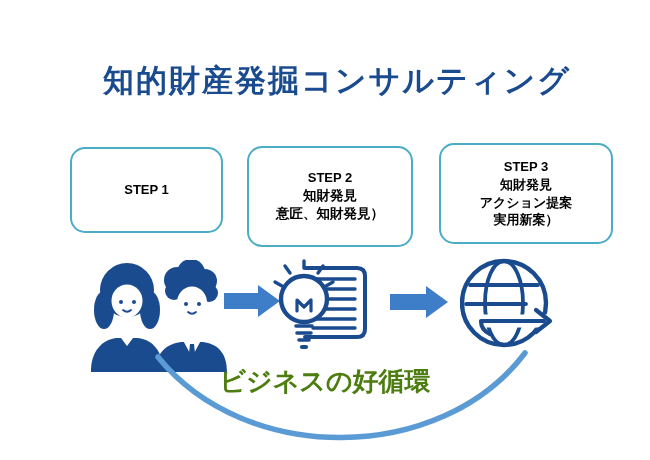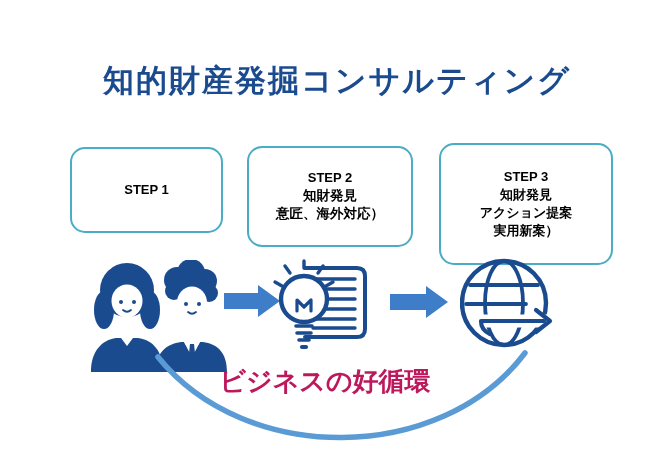--- a/index.html
+++ b/index.html
@@ -13,49 +13,49 @@
     font-size:31px;font-weight:bold;color:#1b4b8f;letter-spacing:2px;white-space:nowrap;
   }
   .step-box{
     position:absolute;box-sizing:border-box;border:2.5px solid #4bacc6;border-radius:15px;
     background:#ffffff;display:flex;flex-direction:column;justify-content:center;align-items:center;
     color:#000;font-weight:bold;text-align:center;line-height:1.38;padding:4px 2px;
   }
   .step-box .ln{white-space:nowrap;}
   .box1{left:70px;top:147px;width:153px;height:86px;font-size:13.5px;}
   .box2{left:247px;top:146px;width:166px;height:101px;font-size:13.5px;}
-  .box3{left:439px;top:143px;width:174px;height:122px;font-size:13px;}
+  .box3{left:439px;top:143px;width:174px;height:101px;font-size:13px;}
   .step-label{font-size:13px;}
   .icon{position:absolute;}
   .people-icon{left:85px;top:260px;width:142px;height:112px;}
   .arrow1{left:224px;top:285px;width:56px;height:32px;}
   .bulb-icon{left:271px;top:259px;width:96px;height:97px;}
   .arrow2{left:390px;top:286px;width:58px;height:32px;}
   .globe-icon{left:460px;top:257px;width:96px;height:92px;}
   .cycle-arc{left:150px;top:347px;width:385px;height:100px;}
   .footer-label{
     position:absolute;top:364px;left:140px;width:370px;text-align:center;
-    font-size:26px;font-weight:bold;color:#be185d;white-space:nowrap;
+    font-size:26px;font-weight:bold;color:#4d7c0f;white-space:nowrap;
   }
 </style>
 </head>
 <body>
 
 <div class="stage">
 
   <div class="page-title">知的財産発掘コンサルティング</div>
 
   <div class="step-box box1">
     <div class="ln step-label">STEP 1</div>
   </div>
 
   <div class="step-box box2">
     <div class="ln step-label">STEP 2</div>
     <div class="ln">知財発見</div>
-    <div class="ln">意匠、海外対応）</div>
+    <div class="ln">意匠、知財発見）</div>
   </div>
 
   <div class="step-box box3">
     <div class="ln step-label">STEP 3</div>
     <div class="ln">知財発見</div>
     <div class="ln">アクション提案</div>
     <div class="ln">実用新案）</div>
   </div>
 
   <svg class="icon people-icon" viewBox="0 0 142 112" xmlns="http://www.w3.org/2000/svg">

